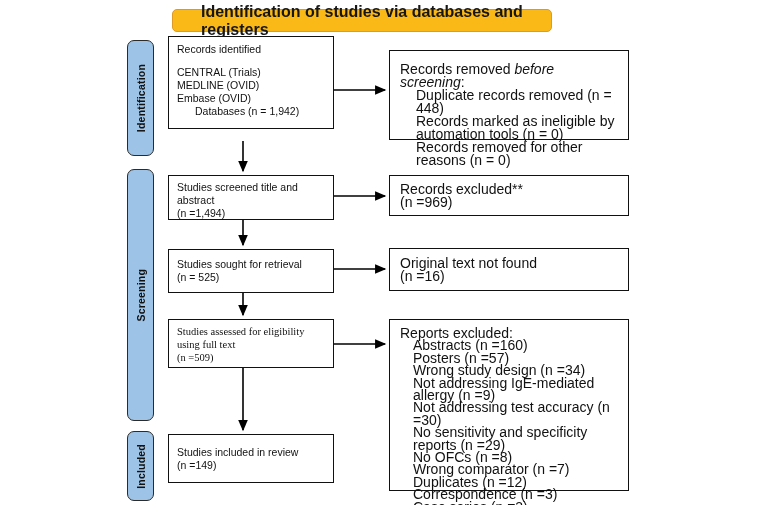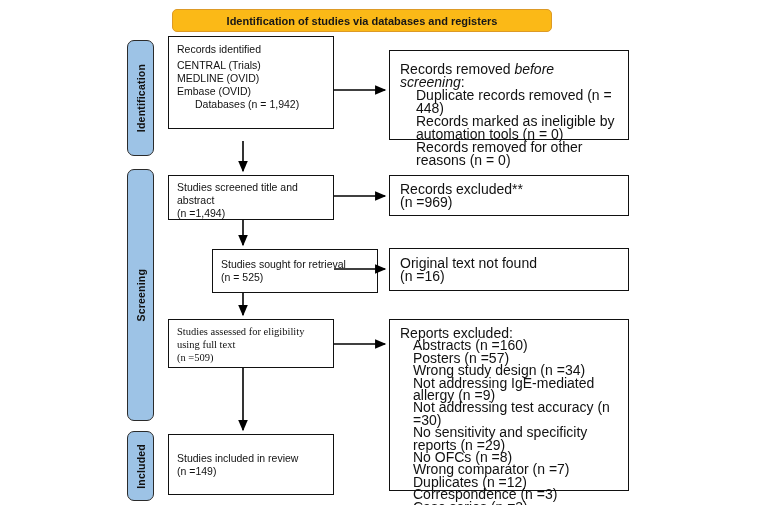--- a/index.html
+++ b/index.html
@@ -7,21 +7,21 @@
   body { font-family:"Liberation Sans", sans-serif; color:#111; }
   .canvas { position:relative; width:761px; height:505px; background:#fff; overflow:hidden; }
 
   .banner {
     position:absolute; left:172px; top:9px; width:380px; height:23px;
     background:var(--banner-fill,#FBB917);
     border:1px solid var(--banner-border,#DD9A26);
     border-radius:5px;
     display:flex; align-items:center; justify-content:center;
   }
-  .banner span { font-weight:bold; font-size:11px; color:#161616; }
+  .banner span { font-weight:bold; font-size:16px; color:#161616;margin-left:28px; }
 
   .stage {
     position:absolute; left:127px; width:27px;
     background:var(--stage-fill,#9DC3E6);
     border:1.6px solid var(--stage-border,#2B2B2B);
     border-radius:7px;
     display:flex; align-items:center; justify-content:center;
   }
   .stage-identification { top:40px; height:116px; }
   .stage-screening { top:169px; height:252px; }
@@ -30,30 +30,30 @@
     writing-mode:vertical-rl; transform:rotate(180deg);
     font-weight:bold; font-size:10.5px; color:#111; letter-spacing:0.2px; white-space:nowrap;
   }
 
   .box { position:absolute; background:#fff; border:1.5px solid var(--box-border,#111111); }
   .left-box { left:168px; width:166px; font-size:10.5px; line-height:13px; padding:6px 8px; }
   .right-box { left:389px; width:240px; font-size:14px; line-height:13px; padding:6px 8px; border-width:1.3px; }
 
   #box-records-identified { top:36px; height:93px; }
   #box-screened   { top:175px; height:45px; padding-top:5px; }
-  #box-retrieval  { top:249px; height:44px; display:flex; flex-direction:column; justify-content:center;margin-left:44px; }
+  #box-retrieval  { top:249px; height:44px; display:flex; flex-direction:column; justify-content:center; }
   #box-eligibility{ top:319px; height:49px; padding-top:5px;font-family:Liberation Serif, serif; }
-  #box-included   { top:434px; height:61px; display:flex; flex-direction:column; justify-content:center; }
+  #box-included   { top:434px; height:49px; display:flex; flex-direction:column; justify-content:center; }
 
   #sbox-removed      { top:50px;  height:90px; padding:12px 8px 6px 10px; }
   #sbox-excluded     { top:175px; height:41px; display:flex; flex-direction:column; justify-content:center; padding-left:10px; }
   #sbox-notfound     { top:248px; height:43px; display:flex; flex-direction:column; justify-content:center; padding-left:10px; }
   #sbox-reports      { top:319px; height:172px; padding:7px 4px 4px 10px; line-height:12.4px; }
 
-  .src-group { margin-top:3px; }
+  .src-group { margin-top:10px; }
   .indent { padding-left:18px; }
   .hang { padding-left:16px; }
   .list-item { padding-left:13px; }
 
   .arrows { position:absolute; left:0; top:0; width:761px; height:505px; pointer-events:none; }
   .arrow { stroke:var(--arrow,#000000); stroke-width:1.6; }
 </style>
 </head>
 <body>
 

